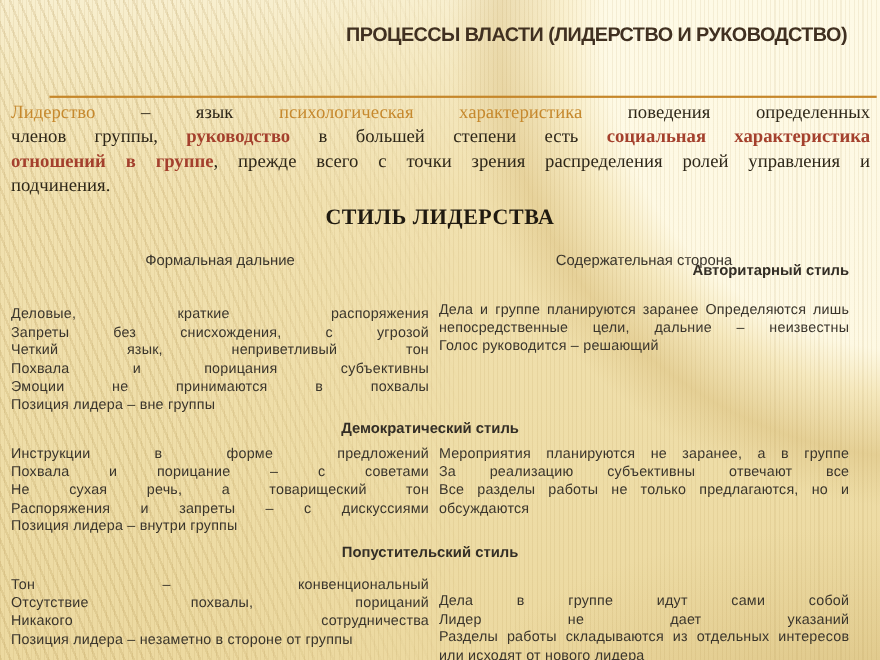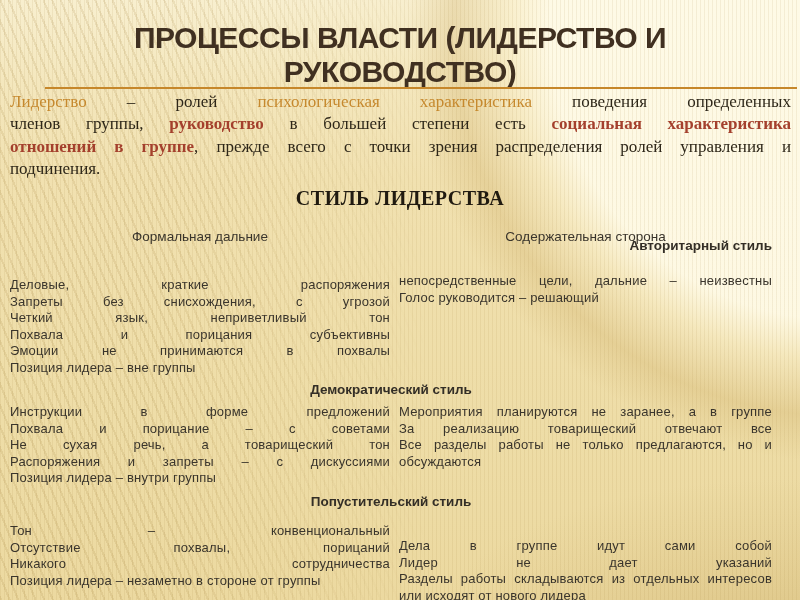--- a/index.html
+++ b/index.html
@@ -18,21 +18,21 @@
   .slide::after {
     content:""; position:absolute; top:0; bottom:0; left:0; width:55%; z-index:0;
     background: repeating-linear-gradient(68deg, rgba(160,125,55,0.15) 0px 2px, rgba(255,255,255,0) 2px 8px);
     -webkit-mask-image: linear-gradient(90deg, #000 35%, transparent 97%);
     mask-image: linear-gradient(90deg, #000 35%, transparent 97%);
   }
   .content { position:absolute; inset:0; z-index:2; }
 
   .title {
     position:absolute; top:21px; left:30px; right:30px; margin:0;
-    text-align:center; font-size:30px; font-weight:700; letter-spacing:-0.5px;
+    text-align:right; font-size:18px; font-weight:700; letter-spacing:-0.5px;
     color:#403021;
   }
   .rule { position:absolute; top:87px; left:45px; right:3px; height:2px; background:#c6872a; }
 
   .intro {
     position:absolute; top:91px; left:10px; width:781px;
     font-family:"Liberation Serif", serif; font-size:17px; line-height:22.4px;
     color:#2e2719;
   }
   .iline.just { text-align:justify; text-align-last:justify; }
@@ -62,53 +62,54 @@
   .tline.just { text-align:justify; text-align-last:justify; }
 </style>
 </head>
 <body>
 
 <div class="slide">
   <div class="content">
     <h1 class="title">ПРОЦЕССЫ ВЛАСТИ (ЛИДЕРСТВО И РУКОВОДСТВО)</h1>
     <div class="rule"></div>
     <div class="intro">
-        <div class="iline just"><span class="seg-gold">Лидерство</span><span class="seg-dark"> – ролей </span><span class="seg-gold">психологическая характеристика</span><span class="seg-dark"> поведения определенных</span></div>
+        <div class="iline just"><span class="seg-gold">Лидерство</span><span class="seg-dark"> – язык </span><span class="seg-gold">психологическая характеристика</span><span class="seg-dark"> поведения определенных</span></div>
         <div class="iline just"><span class="seg-dark">членов группы, </span><span class="seg-maroon">руководство</span><span class="seg-dark"> в большей степени есть </span><span class="seg-maroon">социальная характеристика</span></div>
         <div class="iline just"><span class="seg-maroon">отношений в группе</span><span class="seg-dark">, прежде всего с точки зрения распределения ролей управления и</span></div>
         <div class="iline"><span class="seg-dark">подчинения.</span></div>
       </div>
     <div class="table-heading">СТИЛЬ ЛИДЕРСТВА</div>
     <div class="col-header left">Формальная дальние</div>
     <div class="col-header right">Содержательная сторона</div>
     <div id="sections">
         <div class="sec-name" style="top: 238px; text-align: right;">Авторитарный стиль</div>
         <div class="col-block left" style="top: 277px;">
           <div class="tline just">Деловые, краткие распоряжения</div>
           <div class="tline just">Запреты без снисхождения, с угрозой</div>
           <div class="tline just">Четкий язык, неприветливый тон</div>
           <div class="tline just">Похвала и порицания субъективны</div>
           <div class="tline just">Эмоции не принимаются в похвалы</div>
           <div class="tline">Позиция лидера – вне группы</div>
         </div>
         <div class="col-block right" style="top: 273px;">
+          <div class="tline just">Дела и группе планируются заранее Определяются лишь</div>
           <div class="tline just">непосредственные цели, дальние – неизвестны</div>
           <div class="tline">Голос руководится – решающий</div>
         </div>
         <div class="sec-name" style="top: 382px;">Демократический стиль</div>
         <div class="col-block left" style="top: 404px;">
           <div class="tline just">Инструкции в форме предложений</div>
           <div class="tline just">Похвала и порицание – с советами</div>
           <div class="tline just">Не сухая речь, а товарищеский тон</div>
           <div class="tline just">Распоряжения и запреты – с дискуссиями</div>
           <div class="tline">Позиция лидера – внутри группы</div>
         </div>
         <div class="col-block right" style="top: 404px;">
           <div class="tline just">Мероприятия планируются не заранее, а в группе</div>
-          <div class="tline just">За реализацию товарищеский отвечают все</div>
+          <div class="tline just">За реализацию субъективны отвечают все</div>
           <div class="tline just">Все разделы работы не только предлагаются, но и</div>
           <div class="tline">обсуждаются</div>
         </div>
         <div class="sec-name" style="top: 494px;">Попустительский стиль</div>
         <div class="col-block left" style="top: 523px;">
           <div class="tline just">Тон – конвенциональный</div>
           <div class="tline just">Отсутствие похвалы, порицаний</div>
           <div class="tline just">Никакого сотрудничества</div>
           <div class="tline">Позиция лидера – незаметно в стороне от группы</div>
         </div>

